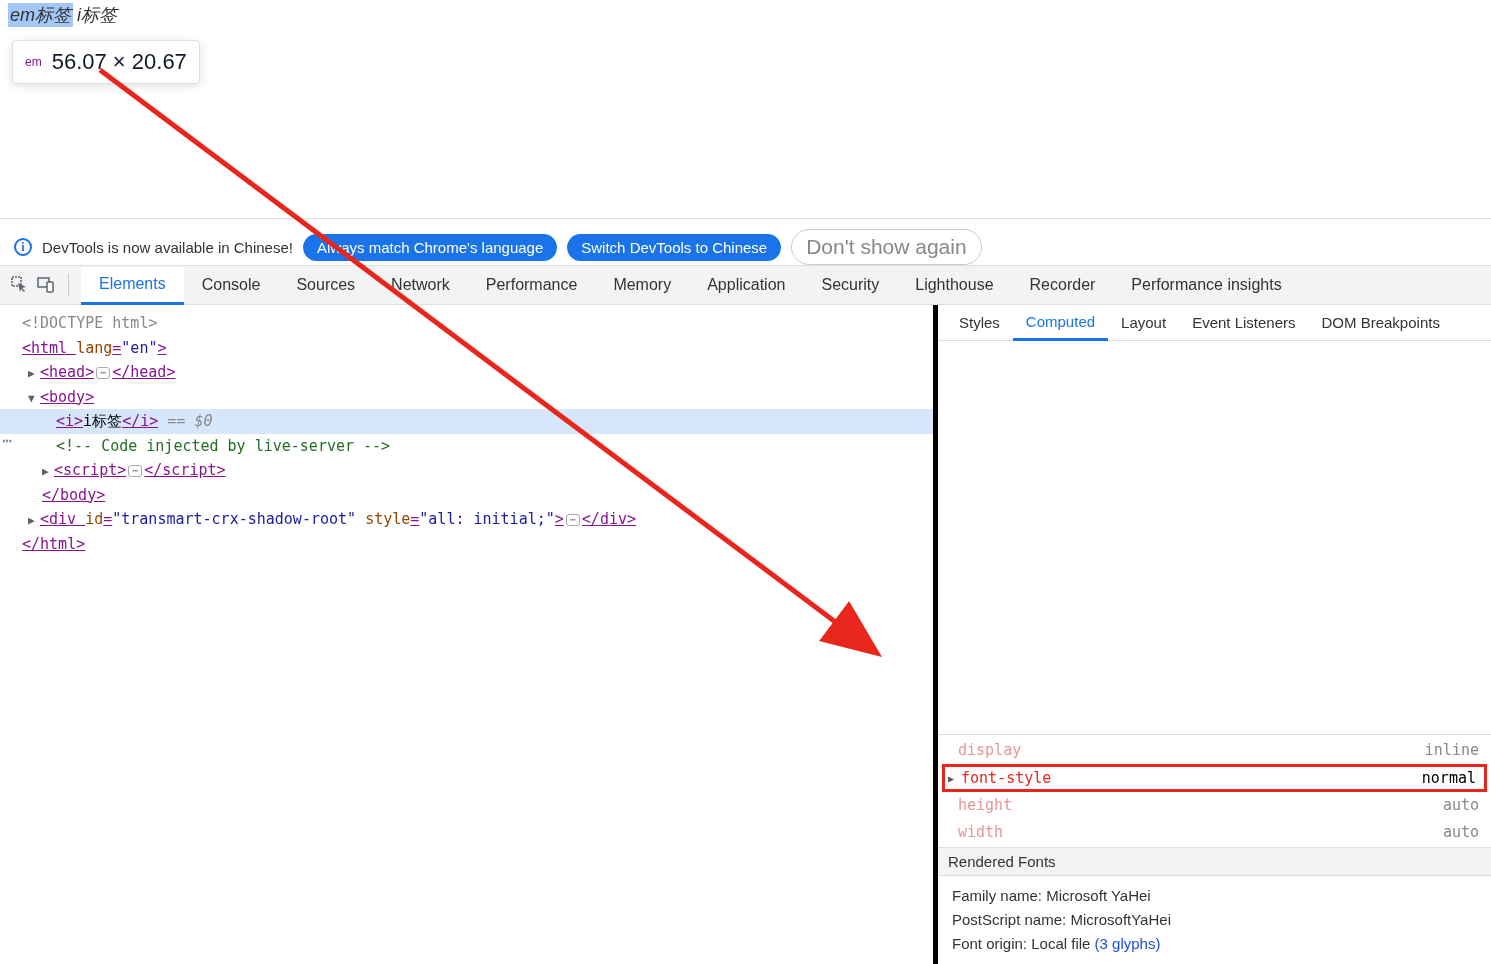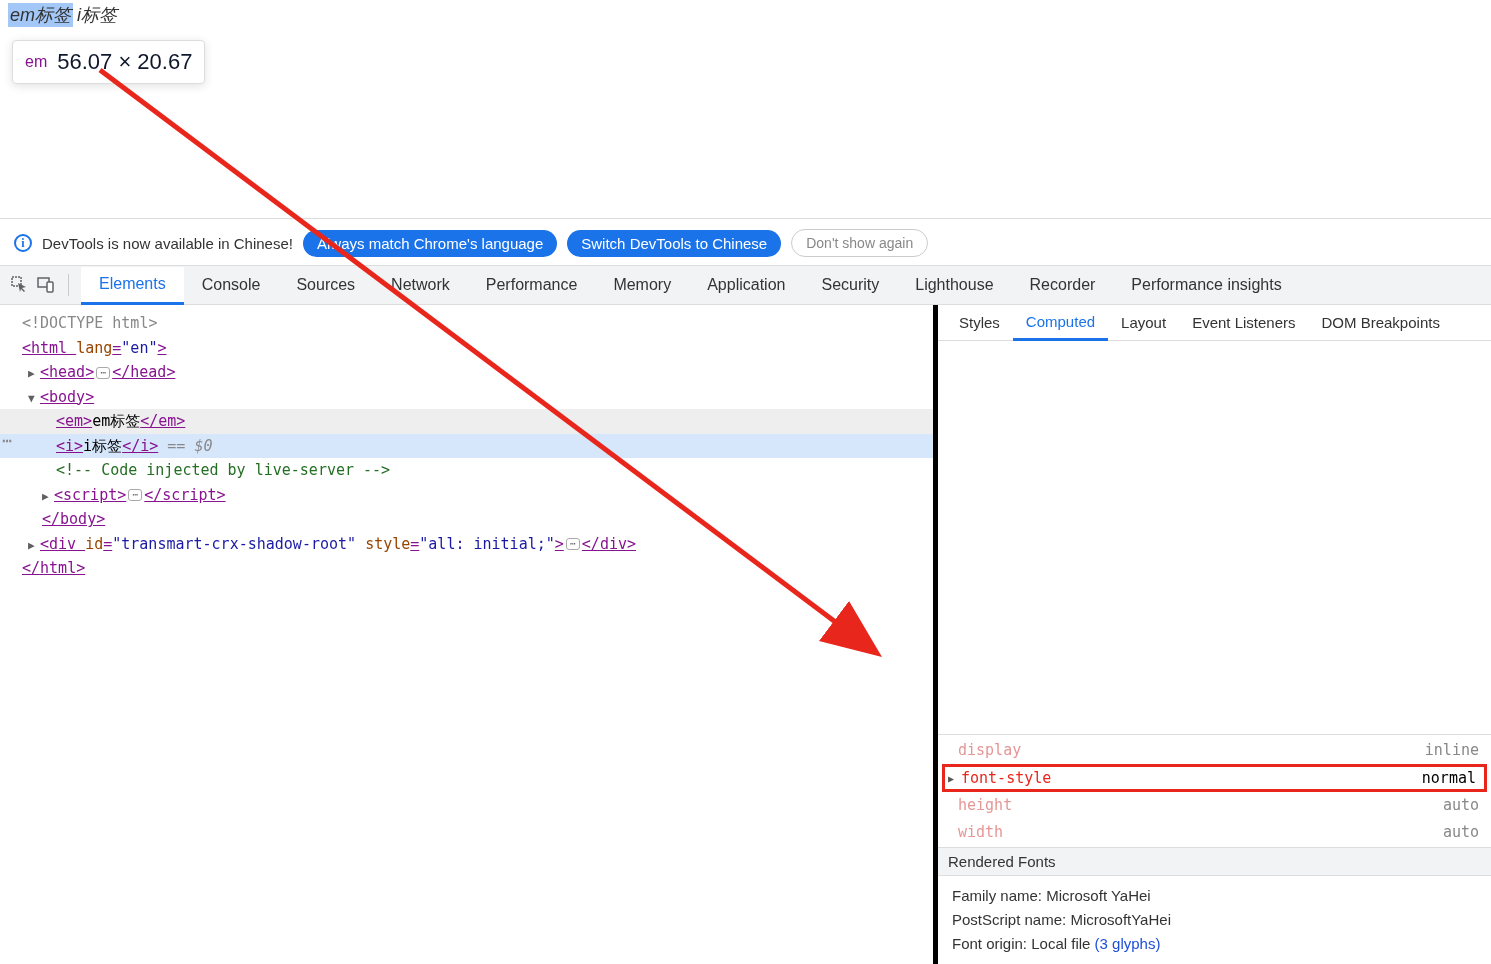--- a/index.html
+++ b/index.html
@@ -5,31 +5,31 @@
 * { margin: 0; padding: 0; box-sizing: border-box; }
 body { font-family: Arial, "Microsoft YaHei", sans-serif; font-size: 14px; color: #333; background: #fff; width: 1491px; height: 964px; overflow: hidden; position: relative; }
 
 
 .page-content { position: absolute; top: 0; left: 0; right: 0; height: 30px; padding: 2px 8px; display: flex; align-items: center; gap: 4px; font-size: 18px; font-style: italic; }
 .em-highlight { background: #a3c7f7; padding: 0 2px; }
 .i-text { }
 
 
 .tooltip { position: absolute; top: 40px; left: 12px; background: #fff; border: 1px solid #ddd; border-radius: 4px; padding: 8px 12px; box-shadow: 0 2px 10px rgba(0,0,0,0.12); display: flex; align-items: center; gap: 10px; font-style: normal; }
-.tooltip-tag { color: #881391; font-weight: 500; font-size: 16px; }
+.tooltip-tag { color: #881391; font-weight: 500; font-size: 12px; }
 .tooltip-dims { color: #0f172a; font-size: 22px; }
 
 
 .arrow-svg { position: absolute; top: 60px; left: 90px; pointer-events: none; z-index: 5; }
 
 
 .banner { position: absolute; top: 218px; left: 0; right: 0; border-top: 1px solid #ddd; display: flex; align-items: center; gap: 10px; padding: 10px 14px; font-size: 15px; }
 .info-icon { width: 18px; height: 18px; border: 2px solid #1a73e8; border-radius: 50%; color: #1a73e8; display: inline-flex; align-items: center; justify-content: center; font-size: 12px; font-weight: bold; font-family: serif; }
 .pill { background: #1a73e8; color: #fff; border-radius: 18px; padding: 5px 14px; font-size: 15px; cursor: pointer; border: none; }
-.pill-outline { background: #fff; color: #888; border: 1px solid #ccc; border-radius: 18px; padding: 5px 14px; font-size: 14px; cursor: pointer; }
+.pill-outline { background: #fff; color: #888; border: 1px solid #ccc; border-radius: 18px; padding: 5px 14px; font-size: 21px; cursor: pointer; }
 
 
 .toolbar { position: absolute; top: 265px; left: 0; right: 0; border-top: 1px solid #ddd; border-bottom: 1px solid #ddd; background: #f1f3f4; display: flex; align-items: center; height: 40px; padding: 0 10px; gap: 6px; }
 .tool-icon { width: 20px; height: 20px; cursor: pointer; display: inline-flex; align-items: center; justify-content: center; color: #5f6368; }
 .tool-sep { width: 1px; height: 22px; background: #ccc; margin: 0 6px; }
 .tabs-main { display: flex; align-items: center; height: 100%; gap: 0; }
 .tab { padding: 0 18px; height: 100%; display: flex; align-items: center; font-size: 16px; color: #333; cursor: pointer; }
 .tab.active { color: #1a73e8; border-bottom: 3px solid #1a73e8; background: #fff; margin-bottom: -1px; }
 
 
@@ -140,21 +140,20 @@
 </div>
 
 <div class="main">
 
   <div class="left-pane">
     <span class="gutter-dots">⋯</span>
     <div class="dom-line indent1"><span class="doctype">&lt;!DOCTYPE html&gt;</span></div>
     <div class="dom-line indent1"><span class="tag-b">&lt;html </span><span class="attr-n">lang</span><span class="tag-b">=</span><span class="attr-v">"en"</span><span class="tag-b">&gt;</span></div>
     <div class="dom-line indent2"><span class="tri">▶</span><span class="tag-b">&lt;head&gt;</span><span class="ellip">⋯</span><span class="tag-b">&lt;/head&gt;</span></div>
     <div class="dom-line indent2"><span class="tri">▼</span><span class="tag-b">&lt;body&gt;</span></div>
-    <div class="dom-line indent3 hover"><span class="tag-b">&lt;em&gt;</span><span class="txt">em标签</span><span class="tag-b">&lt;/em&gt;</span></div>
     <div class="dom-line indent3 sel"><span class="tag-b">&lt;i&gt;</span><span class="txt">i标签</span><span class="tag-b">&lt;/i&gt;</span><span class="dollar"> == </span><span class="dollar">$0</span></div>
     <div class="dom-line indent3"><span class="comment">&lt;!-- Code injected by live-server --&gt;</span></div>
     <div class="dom-line indent3"><span class="tri">▶</span><span class="tag-b">&lt;script&gt;</span><span class="ellip">⋯</span><span class="tag-b">&lt;/script&gt;</span></div>
     <div class="dom-line indent2"><span class="tag-b">&lt;/body&gt;</span></div>
     <div class="dom-line indent2"><span class="tri">▶</span><span class="tag-b">&lt;div </span><span class="attr-n">id</span><span class="tag-b">=</span><span class="attr-v">"transmart-crx-shadow-root"</span> <span class="attr-n">style</span><span class="tag-b">=</span><span class="attr-v">"all: initial;"</span><span class="tag-b">&gt;</span><span class="ellip">⋯</span><span class="tag-b">&lt;/div&gt;</span></div>
     <div class="dom-line indent1"><span class="tag-b">&lt;/html&gt;</span></div>
   </div>
 
   <div class="right-pane">
     <div class="subtabs" id="sub-tabs">

